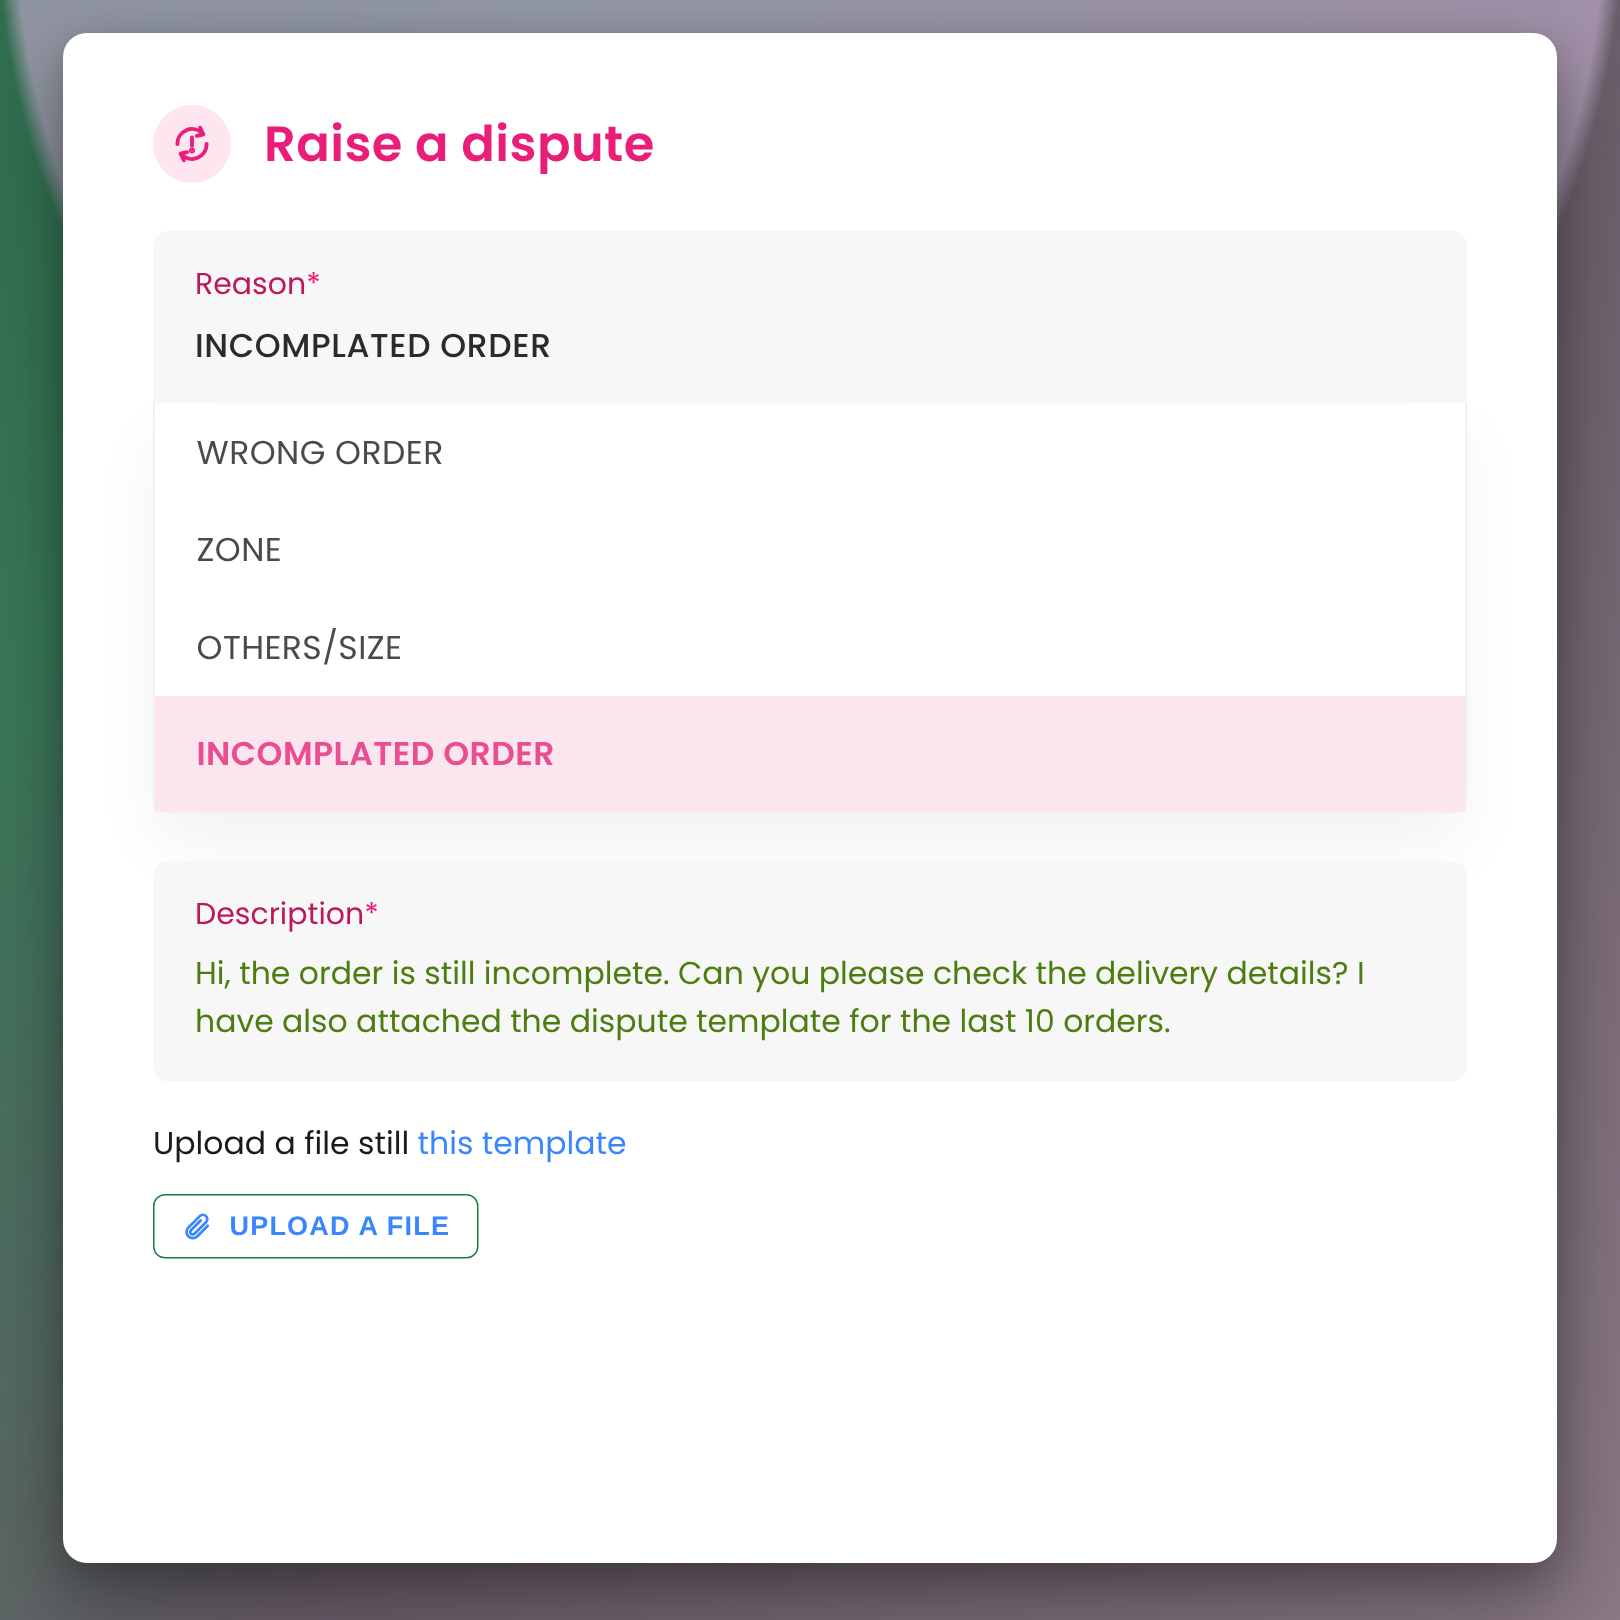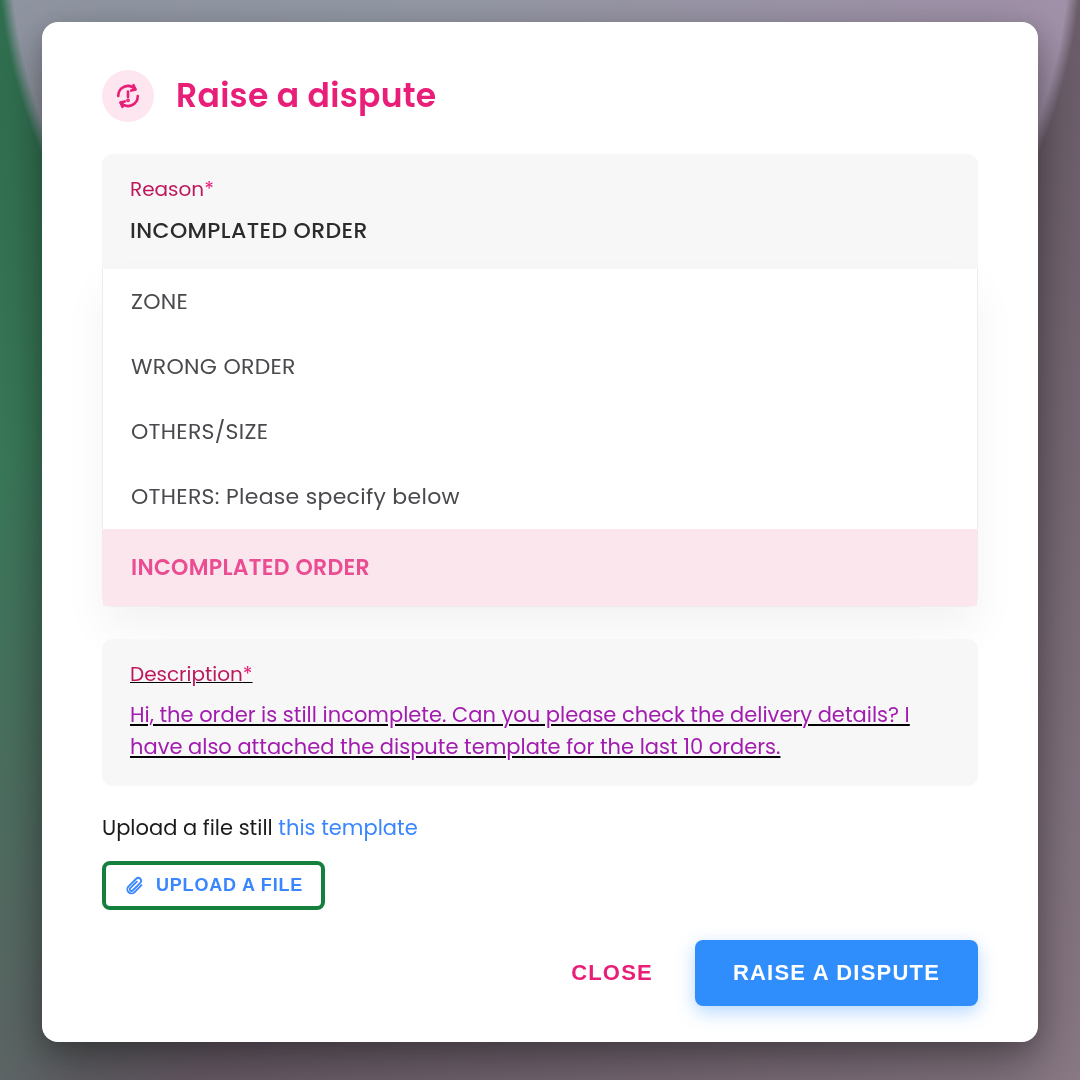--- a/index.html
+++ b/index.html
@@ -67,31 +67,30 @@
     color:#ea4d92;
     font-weight:600;
     padding-top:22px; padding-bottom:22px;
   }
 
   .desc-field {
     margin-top:32px;
     background:#f7f7f8;
     border-radius:10px;
     padding:20px 28px 24px;
-    text-decoration:underline;
   }
-  .desc-text { color:#a21caf; font-size:21px; line-height:1.5; margin-top:10px; }
+  .desc-text { color:#4d7c0f; font-size:21px; line-height:1.5; margin-top:10px; }
 
   .upload-line { margin-top:26px; font-size:21px; color:#1b1b1b; }
   .link { color:#3a86ff; cursor:pointer; }
 
   .upload-btn {
     margin-top:18px;
     display:inline-flex; align-items:center; gap:12px;
-    border:4px solid #15803d;
+    border:1px solid #15803d;
     color:#3a86ff;
     background:#fff;
     border-radius:8px;
     padding:10px 18px;
     font-size:18px; font-weight:600; letter-spacing:.8px;
     cursor:pointer;
     width:max-content;
   }
 
   .actions {
@@ -135,24 +134,23 @@
   </div>
 
   <div class="field" style="border-radius:10px 10px 0 0">
     <div>
       <span class="label">Reason</span><span class="label req">*</span>
     </div>
     <div class="value">INCOMPLATED ORDER</div>
   </div>
 
   <div class="dropdown">
+    <div class="opt">WRONG ORDER</div>
     <div class="opt">ZONE</div>
-    <div class="opt">WRONG ORDER</div>
     <div class="opt">OTHERS/SIZE</div>
-    <div class="opt">OTHERS: Please specify below</div>
     <div class="opt selected">INCOMPLATED ORDER</div>
   </div>
 
   <div class="desc-field">
     <div>
       <span class="label">Description</span><span class="label req">*</span>
     </div>
     <div class="desc-text">Hi, the order is still incomplete. Can you please check the delivery details? I have also attached the dispute template for the last 10 orders.</div>
   </div>
 
@@ -160,18 +158,14 @@
     <span>Upload a file still </span><span class="link">this template</span>
   </div>
 
   <button class="upload-btn">
     <svg width="20" height="20" viewBox="0 0 24 24" fill="none" stroke="#3a86ff" stroke-width="2.2" stroke-linecap="round" stroke-linejoin="round">
       <path d="M21 11.05l-8.49 8.49a5 5 0 0 1-7.07-7.07l9.19-9.19a3.5 3.5 0 0 1 4.95 4.95L10.4 17.4a2 2 0 0 1-2.83-2.83l7.78-7.78"></path>
     </svg>
     <span>UPLOAD A FILE</span>
   </button>
 
-  <div class="actions">
-    <button class="close-btn">CLOSE</button>
-    <button class="primary-btn">RAISE A DISPUTE</button>
-  </div>
 
 </div>
 
 </body></html>

